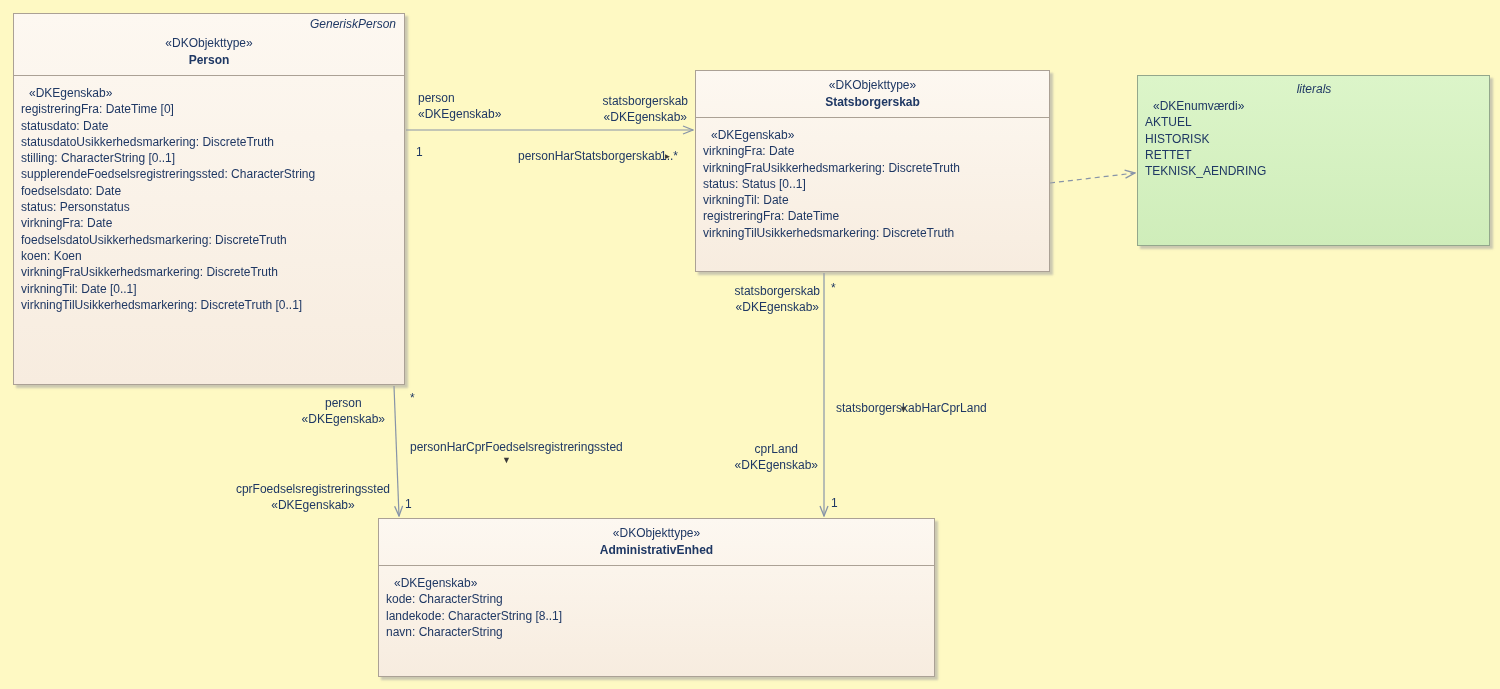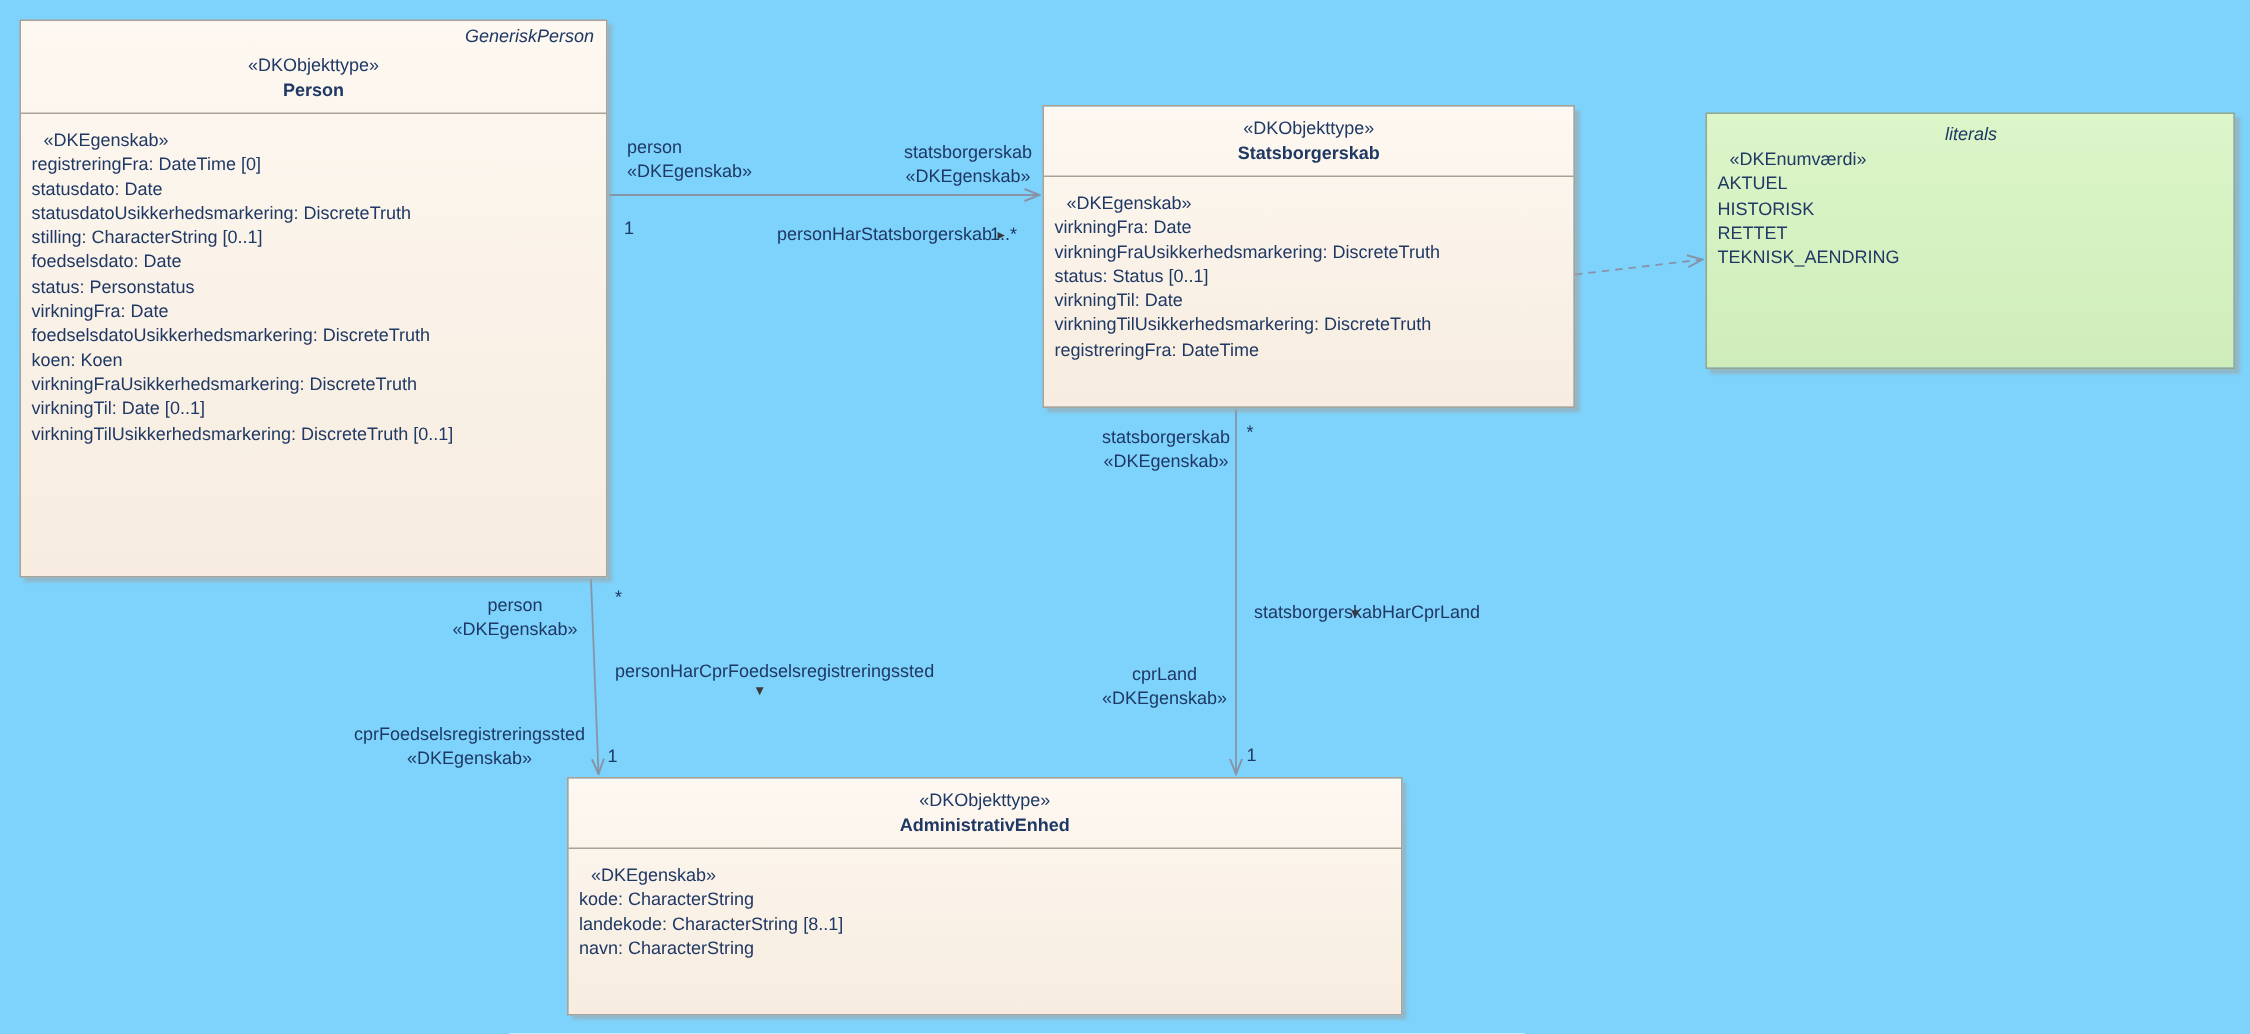--- a/index.html
+++ b/index.html
@@ -1,19 +1,19 @@
 <!DOCTYPE html>
 <html><head>
 <meta charset="utf-8">
 <style>
   * { margin:0; padding:0; box-sizing:border-box; }
   html,body { background:#ffffff; }
   body { font-family:"Liberation Sans","DejaVu Sans",sans-serif; }
   .canvas {
-    position:relative; width:1500px; height:689px; background:#7dd3fc;
+    position:relative; width:1500px; height:689px; background:#fef9c3;
     color:#1F3864; font-size:12px; overflow:hidden;
   }
   .connector-layer { position:absolute; left:0; top:0; width:1500px; height:689px; }
   .uml-class {
     position:absolute;
     background:linear-gradient(180deg,#FDF8F1 0%,#F7ECDF 100%);
     border:1px solid #ABA195;
     box-shadow:3px 3px 2px rgba(160,160,160,0.55);
   }
   .uml-class.enum {
@@ -57,20 +57,21 @@
       <div class="template-label">GeneriskPerson</div>
       <div class="stereotype">«DKObjekttype»</div>
       <div class="class-name">Person</div>
     </div>
     <div class="class-body">
       <div class="attr section-label">«DKEgenskab»</div>
       <div class="attr">registreringFra: DateTime [0]</div>
       <div class="attr">statusdato: Date</div>
       <div class="attr">statusdatoUsikkerhedsmarkering: DiscreteTruth</div>
       <div class="attr">stilling: CharacterString [0..1]</div>
+      <div class="attr">supplerendeFoedselsregistreringssted: CharacterString</div>
       <div class="attr">foedselsdato: Date</div>
       <div class="attr">status: Personstatus</div>
       <div class="attr">virkningFra: Date</div>
       <div class="attr">foedselsdatoUsikkerhedsmarkering: DiscreteTruth</div>
       <div class="attr">koen: Koen</div>
       <div class="attr">virkningFraUsikkerhedsmarkering: DiscreteTruth</div>
       <div class="attr">virkningTil: Date [0..1]</div>
       <div class="attr">virkningTilUsikkerhedsmarkering: DiscreteTruth [0..1]</div>
     </div>
   </div>
@@ -79,22 +80,22 @@
     <div class="class-header">
       <div class="stereotype">«DKObjekttype»</div>
       <div class="class-name">Statsborgerskab</div>
     </div>
     <div class="class-body">
       <div class="attr section-label">«DKEgenskab»</div>
       <div class="attr">virkningFra: Date</div>
       <div class="attr">virkningFraUsikkerhedsmarkering: DiscreteTruth</div>
       <div class="attr">status: Status [0..1]</div>
       <div class="attr">virkningTil: Date</div>
+      <div class="attr">registreringFra: DateTime</div>
       <div class="attr">virkningTilUsikkerhedsmarkering: DiscreteTruth</div>
-      <div class="attr">registreringFra: DateTime</div>
     </div>
   </div>
 
   <div class="uml-class enum" style="left:1137px; top:75px; width:353px; height:171px;">
     <div class="class-body" style="padding-top:0;">
       <div class="literals-label">literals</div>
       <div class="attr section-label">«DKEnumværdi»</div>
       <div class="attr">AKTUEL</div>
       <div class="attr">HISTORISK</div>
       <div class="attr">RETTET</div>

